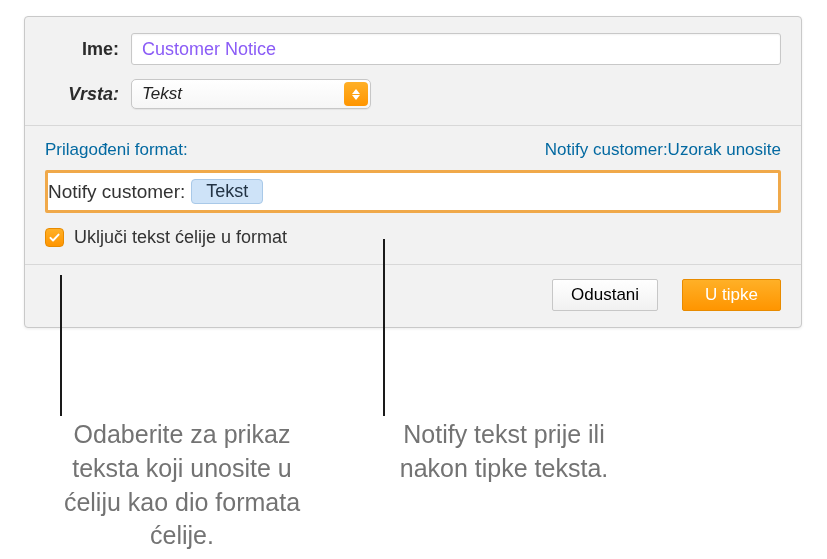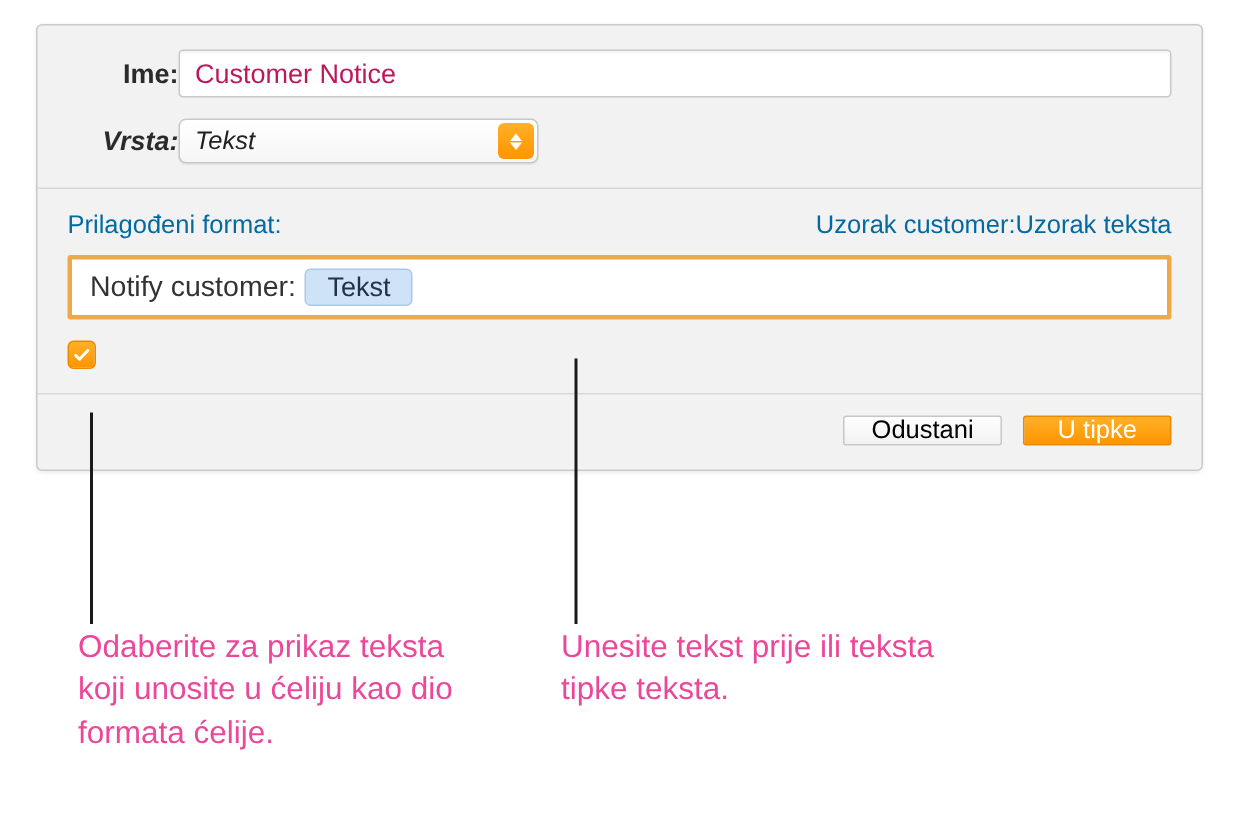--- a/index.html
+++ b/index.html
@@ -22,39 +22,39 @@
       border-radius: 4px;
       box-shadow: 0 1px 3px rgba(0,0,0,0.08);
     }
     .upper {
       padding: 16px 20px 16px 20px;
       border-bottom: 1px solid #d8d8d8;
     }
     .row {
       display: flex;
       align-items: center;
-      gap: 0;
+      gap: 12px;
     }
     .row + .row { margin-top: 14px; font-style: italic; }
     .label-col {
       width: 74px;
       text-align: right;
       font-weight: 600;
       font-size: 18px;
       color: #2b2b2b;
     }
     .name-input {
       flex: 1;
       height: 32px;
       border: 1px solid #c8c8c8;
       border-radius: 3px;
       background: #fff;
       padding: 0 10px;
       font-size: 18px;
-      color: #be185d;
+      color: #8b5cf6;
       box-shadow: inset 0 1px 2px rgba(0,0,0,0.05);
     }
     .select-wrap {
       position: relative;
       width: 240px;
     }
     .select {
       width: 100%;
       height: 30px;
       border: 1px solid #c7c7c7;
@@ -96,21 +96,21 @@
       display: flex;
       justify-content: space-between;
       font-size: 17px;
       color: #0369a1;
       margin-bottom: 10px;
     }
     .format-field {
       border: 3px solid #f0a94a;
       background: #fff;
       border-radius: 2px;
-      padding: 6px 12px;
+      padding: 6px 0;
       display: flex;
       align-items: center;
       gap: 6px;
       font-size: 19px;
     }
     .format-prefix { color: #333; }
     .token {
       background: #cee3f8;
       border: 1px solid #a9c9e8;
       border-radius: 4px;
@@ -137,49 +137,51 @@
     .checkbox svg { width: 13px; height: 13px; }
     .checkbox-label { font-size: 18px; color: #333; }
 
     .footer {
       padding: 14px 20px 16px 20px;
       display: flex;
       justify-content: flex-end;
       gap: 14px;
     }
     .btn {
-      height: 20px;
+      height: 32px;
       border-radius: 2px;
       padding: 0 18px;
       font-size: 17px;
       border: 1px solid #c7c7c7;
       background: linear-gradient(#ffffff, #f1f1f1);
       display: inline-flex;
       align-items: center;
       justify-content: center;
       cursor: pointer;
+      margin-left: 10px;
     }
     .btn-primary {
       background: linear-gradient(#ffb027, #ff9500);
       border: 1px solid #e88b00;
       color: #fff;
       font-weight: 500;
       padding: 0 22px;
     }
 
     .callout-line {
       position: absolute;
       width: 2px;
       background: #1a1a1a;
     }
     .callout-text {
       position: absolute;
-      font-size: 21px;
+      font-size: 25px;
       line-height: 1.35;
-      color: #ec4899;
+      color: #737373;
+      text-align: center;
     }
   </style>
 </head>
 <body>
 
 <div class="dialog">
 
   <div class="upper">
     <div class="row">
       <div class="label-col">Ime:</div>
@@ -193,39 +195,40 @@
           <div class="arr-up"></div>
           <div class="arr-down"></div>
         </div>
       </div>
     </div>
   </div>
 
   <div class="middle">
     <div class="mid-top">
       <span>Prilagođeni format:</span>
-      <span>Uzorak customer:Uzorak teksta</span>
+      <span>Notify customer:Uzorak unosite</span>
     </div>
     <div class="format-field">
       <span class="format-prefix">Notify customer:</span>
       <span class="token">Tekst</span>
     </div>
     <div class="checkbox-row">
       <div class="checkbox">
         <svg viewBox="0 0 16 16">
           <path d="M3 8.5 L6.2 11.7 L13 4.5" stroke="#fff" stroke-width="2.4" fill="none" stroke-linecap="round" stroke-linejoin="round"></path>
         </svg>
       </div>
+      <span class="checkbox-label">Uključi tekst ćelije u format</span>
     </div>
   </div>
 
   <div class="footer">
     <button class="btn">Odustani</button>
     <button class="btn btn-primary">U tipke</button>
   </div>
 
 </div>
 
 <div class="callout-line" style="left:60px; top:275px; height:141px;"></div>
 <div class="callout-line" style="left:383px; top:239px; height:177px;"></div>
 
 <div class="callout-text" style="left:52px; top:418px; width:260px;">Odaberite za prikaz teksta koji unosite u ćeliju kao dio formata ćelije.</div>
-<div class="callout-text" style="left:374px; top:418px; width:260px;">Unesite tekst prije ili teksta tipke teksta.</div>
+<div class="callout-text" style="left:374px; top:418px; width:260px;">Notify tekst prije ili nakon tipke teksta.</div>
 
 </body></html>

